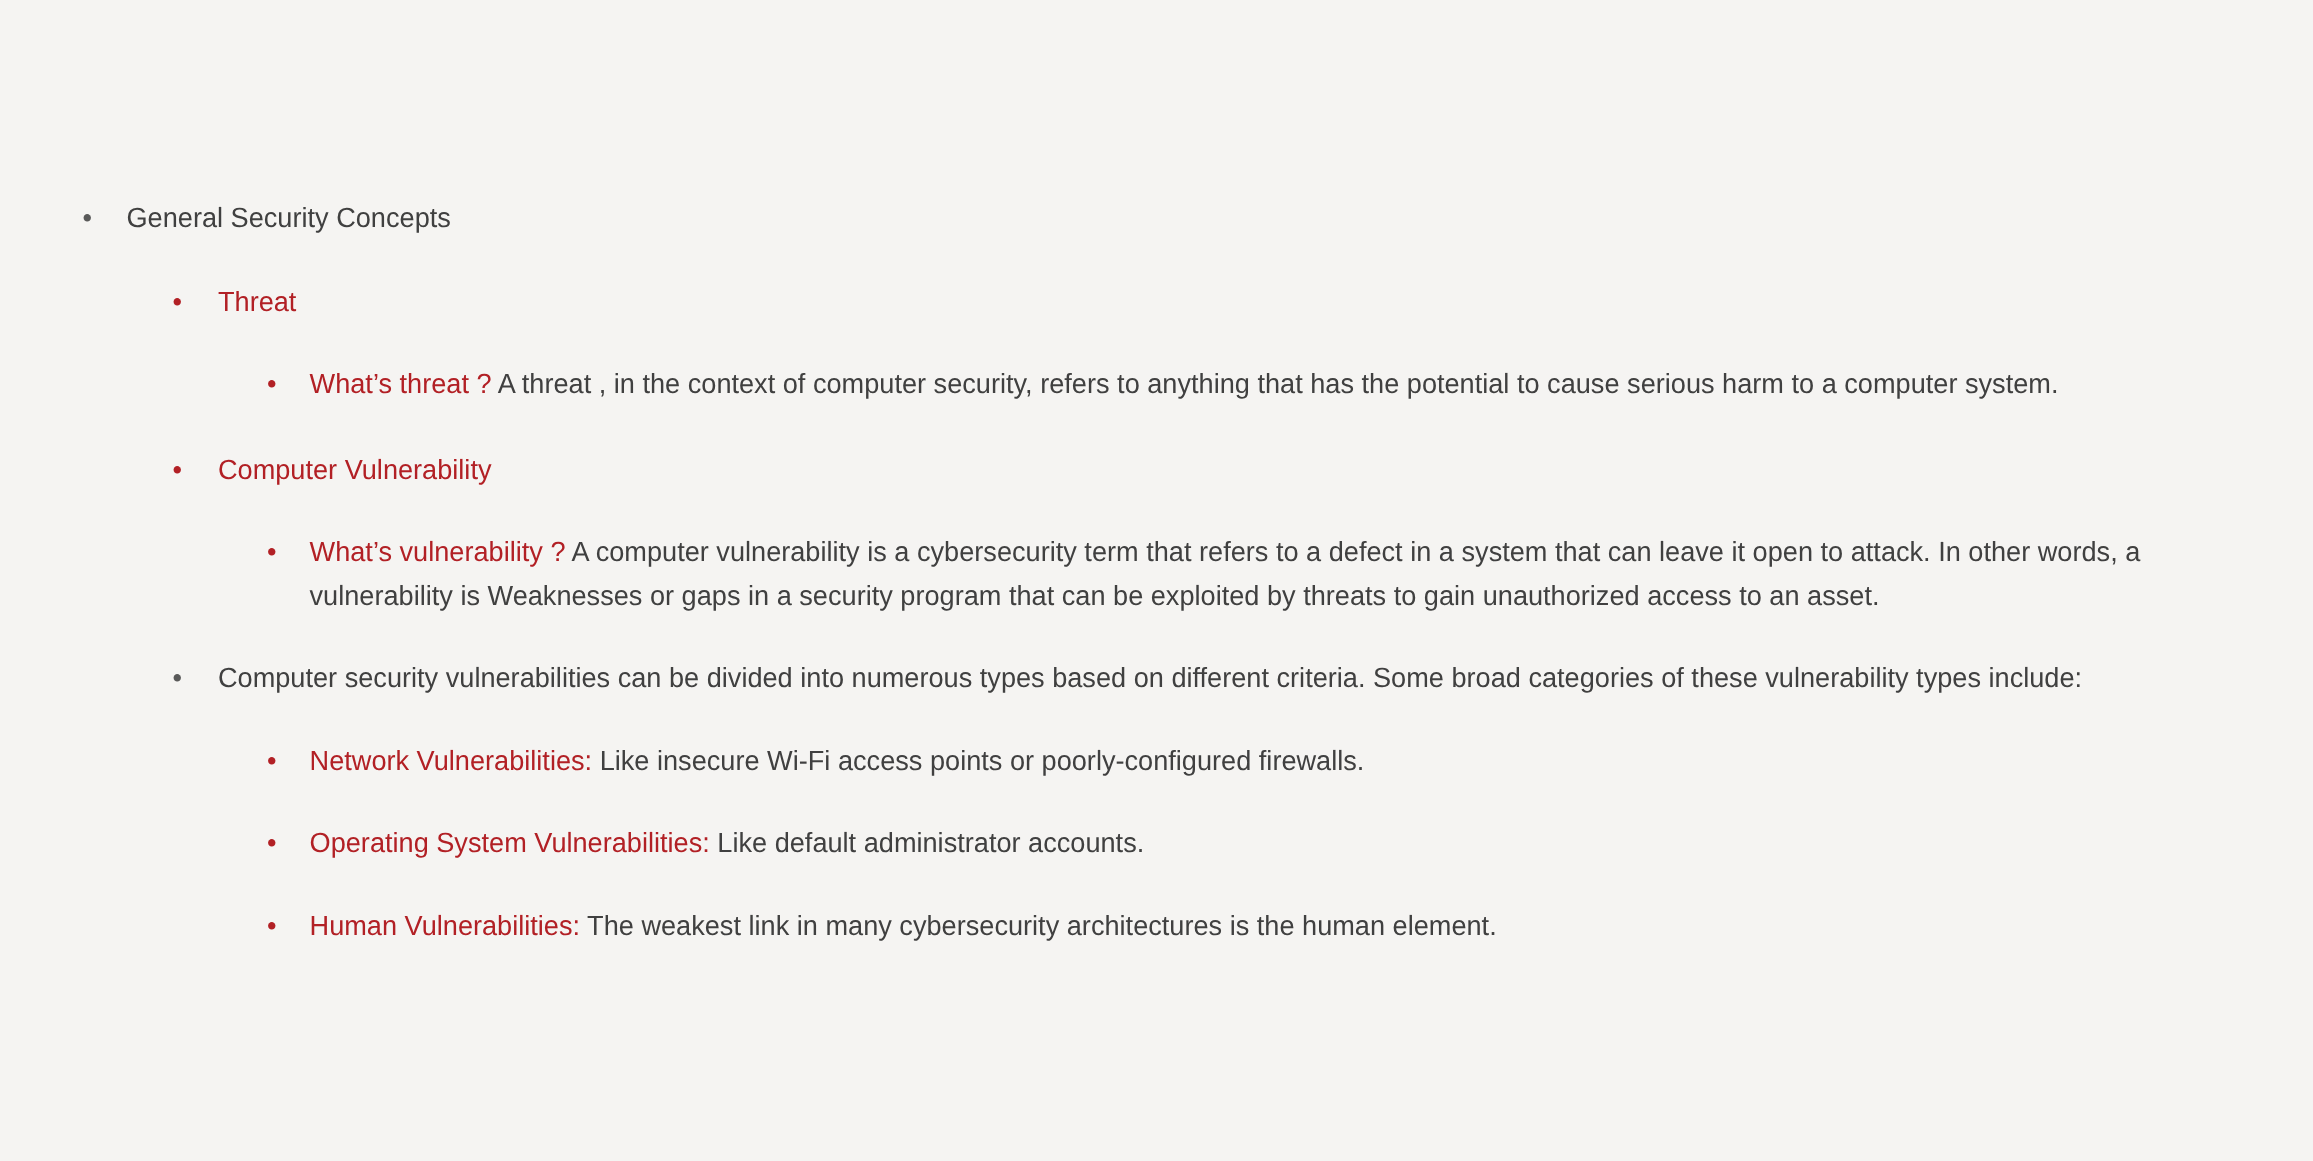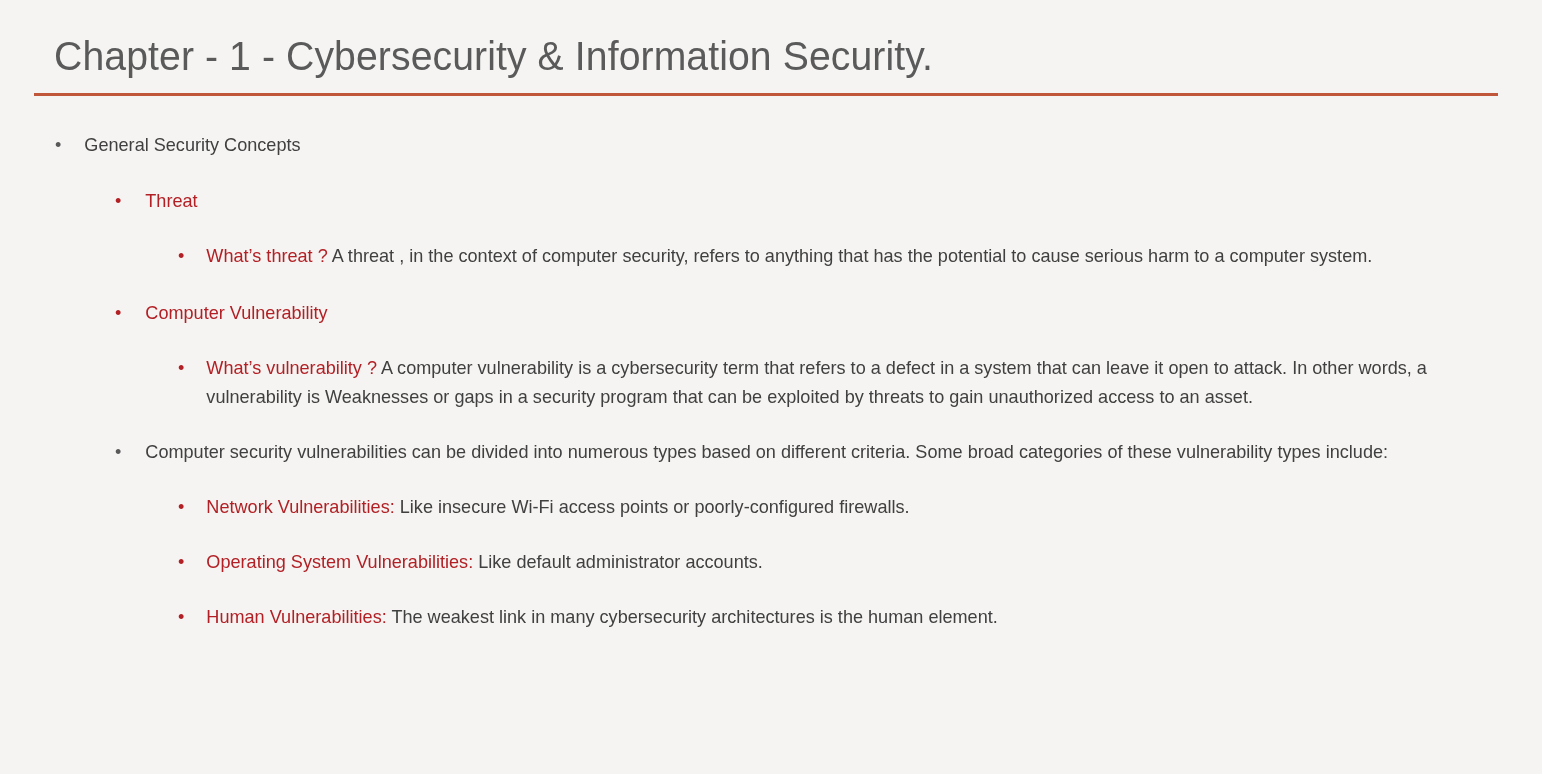--- a/index.html
+++ b/index.html
@@ -116,24 +116,20 @@
 
   .w-narrow-1 { max-width: 1400px; }
   .w-narrow-2 { max-width: 1300px; }
   .w-narrow-3 { max-width: 1290px; }
 </style>
 </head>
 <body>
 
 <div class="slide">
 
-  <div class="title-block">
-    <div class="slide-title">Chapter - 1 - Cybersecurity &amp; Information Security.</div>
-    <div class="title-rule"></div>
-  </div>
 
   <div class="body">
 
     <div class="bullet lvl1 sp-a">
       <span class="marker marker-gray">•</span>
       <span class="btext gray">General Security Concepts</span>
     </div>
 
     <div class="bullet lvl2 sp-b">
       <span class="marker marker-red">•</span>

